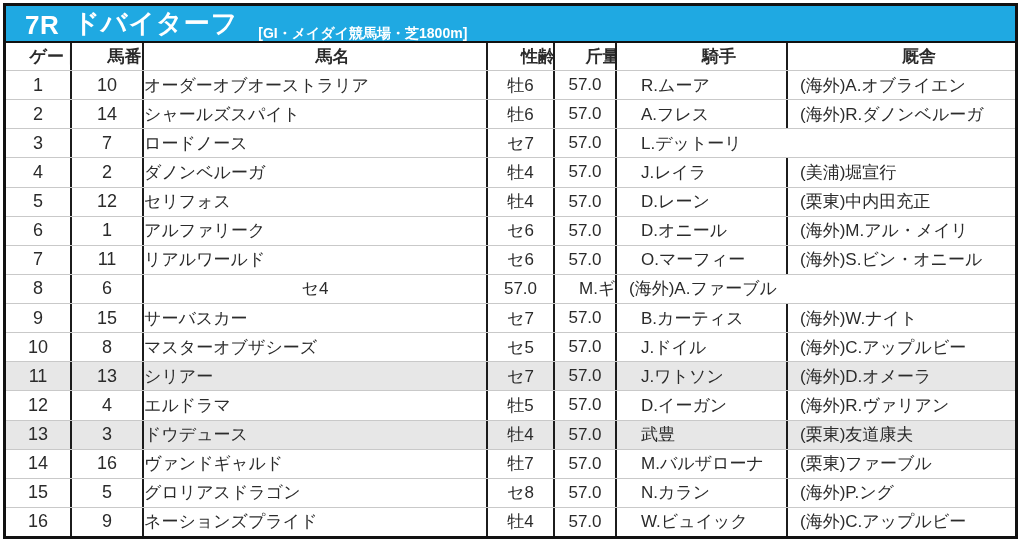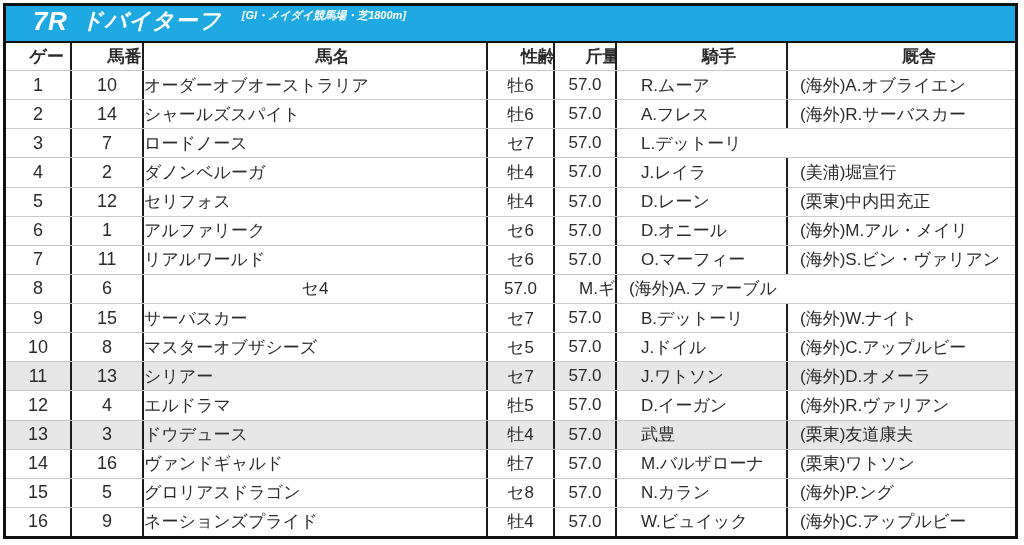--- a/index.html
+++ b/index.html
@@ -24,40 +24,39 @@
     display: flex;
     flex-direction: column;
     box-sizing: border-box;
   }
   .title-bar {
     height: 37px;
     flex: 0 0 37px;
     background: #1fa9e2;
     border-bottom: 2px solid #111111;
     display: flex;
-    align-items: flex-start;
-    padding-left: 27px;
+    align-items: flex-end;
+    padding-left: 19px;
     box-sizing: border-box;
     color: #ffffff;
     white-space: nowrap;
-    font-style: italic;
   }
   .race-number {
     font-size: 26px;
     font-weight: bold;
     letter-spacing: 0.5px;
   }
   .race-name {
-    font-size: 22px;
+    font-size: 26px;
     font-weight: bold;
     margin-left: 14px;
     letter-spacing: 1px;
   }
   .race-conditions {
-    font-size: 11px;
+    font-size: 14px;
     font-weight: bold;
     margin-left: 20px;
     position: relative;
     top: 2px;
   }
   .table-area {
     flex: 1 1 auto;
     display: flex;
     flex-direction: column;
   }
@@ -134,21 +133,21 @@
     <div class="cell-stable">(海外)A.オブライエン</div>
   </div>
 
   <div class="t-row data-row">
     <div class="cell-center cell-gate">2</div>
     <div class="cell-center cell-number">14</div>
     <div class="cell-horse">シャールズスパイト</div>
     <div class="cell-center">牡6</div>
     <div class="cell-center">57.0</div>
     <div class="cell-jockey">A.フレス</div>
-    <div class="cell-stable">(海外)R.サーバスカー</div>
+    <div class="cell-stable">(海外)R.ダノンベルーガ</div>
   </div>
 
   <div class="t-row data-row">
     <div class="cell-center cell-gate">3</div>
     <div class="cell-center cell-number">7</div>
     <div class="cell-horse">ロードノース</div>
     <div class="cell-center">セ7</div>
     <div class="cell-center">57.0</div>
     <div class="cell-jockey">L.デットーリ</div>
   </div>
@@ -183,39 +182,39 @@
     <div class="cell-stable">(海外)M.アル・メイリ</div>
   </div>
 
   <div class="t-row data-row">
     <div class="cell-center cell-gate">7</div>
     <div class="cell-center cell-number">11</div>
     <div class="cell-horse">リアルワールド</div>
     <div class="cell-center">セ6</div>
     <div class="cell-center">57.0</div>
     <div class="cell-jockey">O.マーフィー</div>
-    <div class="cell-stable">(海外)S.ビン・ヴァリアン</div>
+    <div class="cell-stable">(海外)S.ビン・オニール</div>
   </div>
 
   <div class="t-row data-row">
     <div class="cell-center cell-gate">8</div>
     <div class="cell-center cell-number">6</div>
     <div class="cell-center">セ4</div>
     <div class="cell-center">57.0</div>
     <div class="cell-jockey">M.ギュイヨン</div>
     <div class="cell-stable">(海外)A.ファーブル</div>
   </div>
 
   <div class="t-row data-row">
     <div class="cell-center cell-gate">9</div>
     <div class="cell-center cell-number">15</div>
     <div class="cell-horse">サーバスカー</div>
     <div class="cell-center">セ7</div>
     <div class="cell-center">57.0</div>
-    <div class="cell-jockey">B.デットーリ</div>
+    <div class="cell-jockey">B.カーティス</div>
     <div class="cell-stable">(海外)W.ナイト</div>
   </div>
 
   <div class="t-row data-row">
     <div class="cell-center cell-gate">10</div>
     <div class="cell-center cell-number">8</div>
     <div class="cell-horse">マスターオブザシーズ</div>
     <div class="cell-center">セ5</div>
     <div class="cell-center">57.0</div>
     <div class="cell-jockey">J.ドイル</div>
@@ -252,21 +251,21 @@
     <div class="cell-stable">(栗東)友道康夫</div>
   </div>
 
   <div class="t-row data-row">
     <div class="cell-center cell-gate">14</div>
     <div class="cell-center cell-number">16</div>
     <div class="cell-horse">ヴァンドギャルド</div>
     <div class="cell-center">牡7</div>
     <div class="cell-center">57.0</div>
     <div class="cell-jockey">M.バルザローナ</div>
-    <div class="cell-stable">(栗東)ワトソン</div>
+    <div class="cell-stable">(栗東)ファーブル</div>
   </div>
 
   <div class="t-row data-row">
     <div class="cell-center cell-gate">15</div>
     <div class="cell-center cell-number">5</div>
     <div class="cell-horse">グロリアスドラゴン</div>
     <div class="cell-center">セ8</div>
     <div class="cell-center">57.0</div>
     <div class="cell-jockey">N.カラン</div>
     <div class="cell-stable">(海外)P.ング</div>

